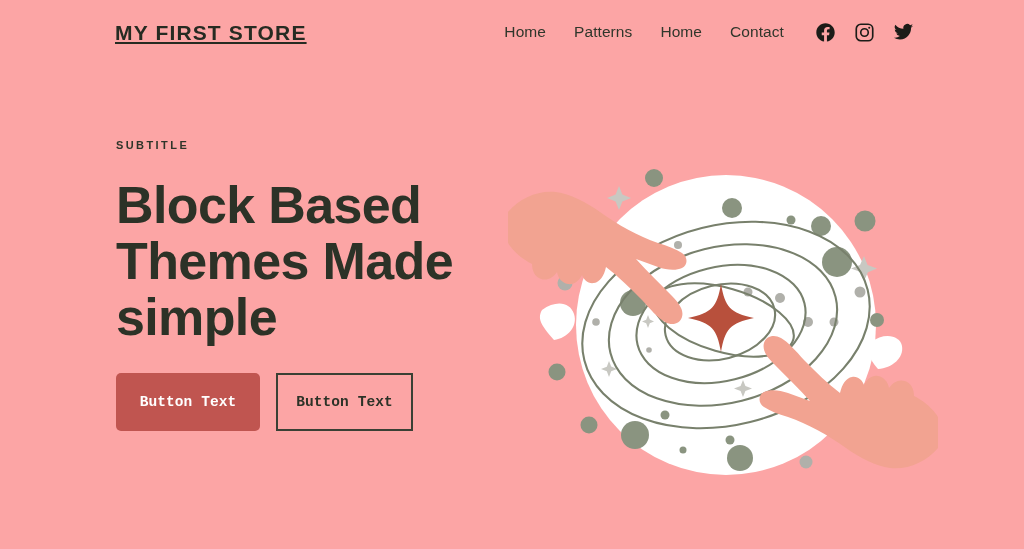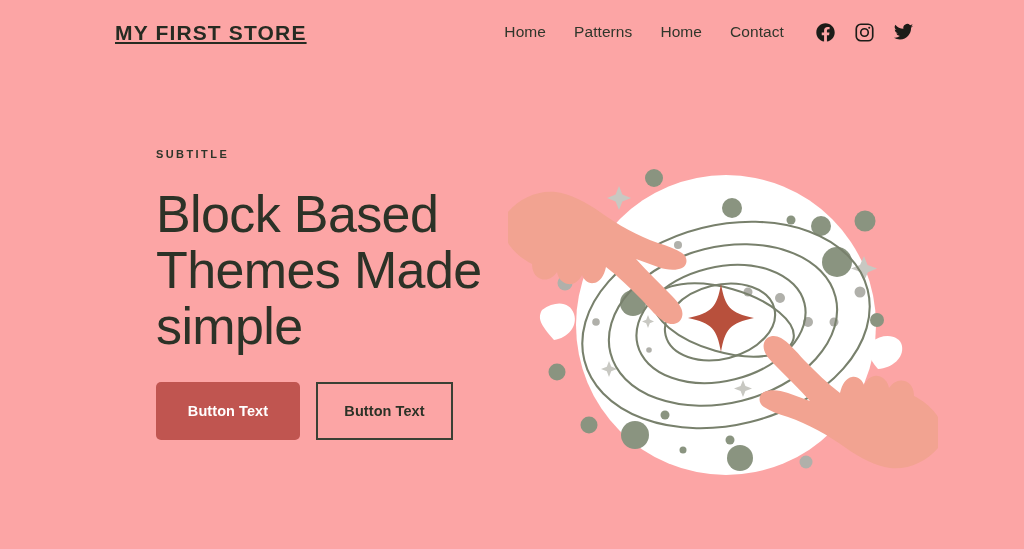--- a/index.html
+++ b/index.html
@@ -80,37 +80,36 @@
     width: 21px;
     height: 21px;
     color: #1C1C18;
   }
   .social-icon svg { display: block; width: 100%; height: 100%; }
 
   
   .hero-text {
     position: absolute;
     left: 116px;
-    top: 149px;
+    top: 140px;
     width: 400px;
-    margin-left: 40px;
   }
 
   .eyebrow {
     font-size: 11px;
     font-weight: 700;
     letter-spacing: 0.22em;
     color: #2F352A;
     margin-bottom: 26px;
     line-height: 1;
   }
 
   .hero-title {
     font-size: 52px;
-    font-weight: 400;
+    font-weight: 700;
     line-height: 1.08;
     letter-spacing: -0.012em;
     color: #2C3227;
     width: 340px;
     margin-bottom: 28px;
   }
 
   .hero-desc {
     font-size: 15.5px;
     line-height: 1.62;
@@ -119,21 +118,21 @@
     margin-bottom: 28px;
   }
 
   .btn-row {
     display: flex;
     align-items: center;
     gap: 16px;
   }
 
   .btn {
-    font-family: Liberation Sans, sans-serif;
+    font-family: Liberation Mono, monospace;
     font-size: 14.5px;
     font-weight: 700;
     letter-spacing: 0.005em;
     cursor: pointer;
     line-height: 1;
     display: inline-flex;
     align-items: center;
     justify-content: center;
   }
 

